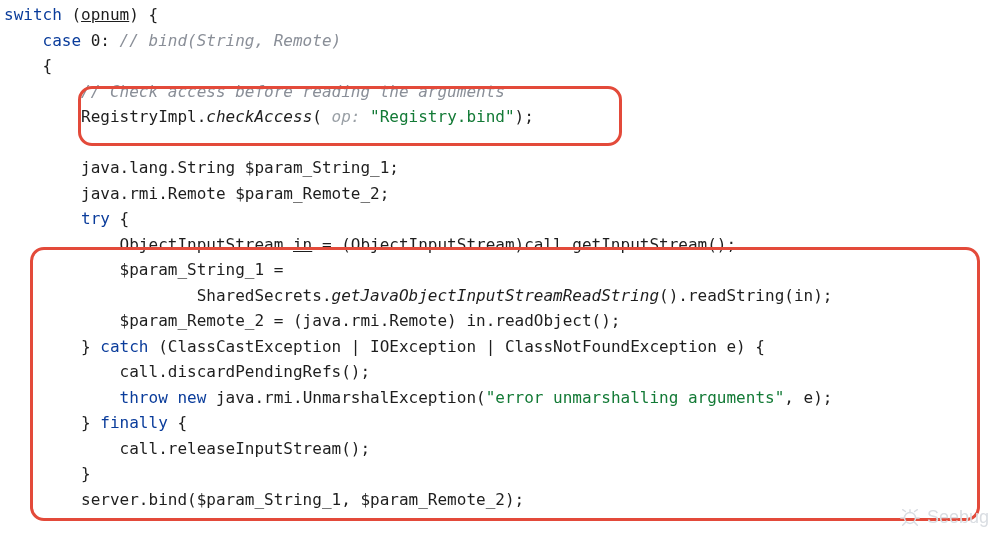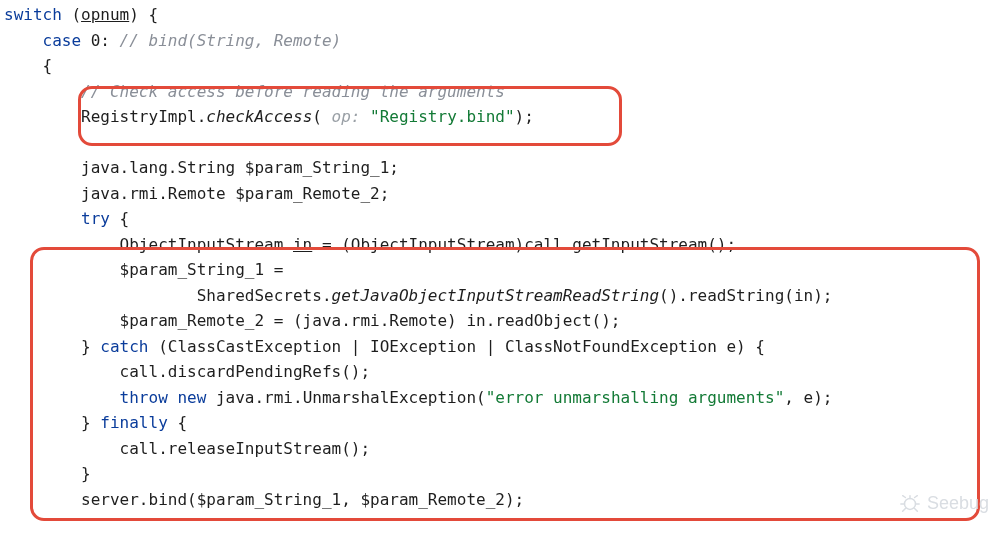--- a/index.html
+++ b/index.html
@@ -47,21 +47,21 @@
     left: 30px;
     top: 247px;
     width: 950px;
     height: 274px;
   }
 
   
   .watermark {
     position: absolute;
     right: 10px;
-    bottom: 20px;
+    bottom: 6px;
     color: #d9dde2;
     font-family: Arial, sans-serif;
     font-size: 18px;
     display: flex;
     align-items: center;
     gap: 6px;
   }
   .watermark svg { display: block; }
 </style>
 </head>

